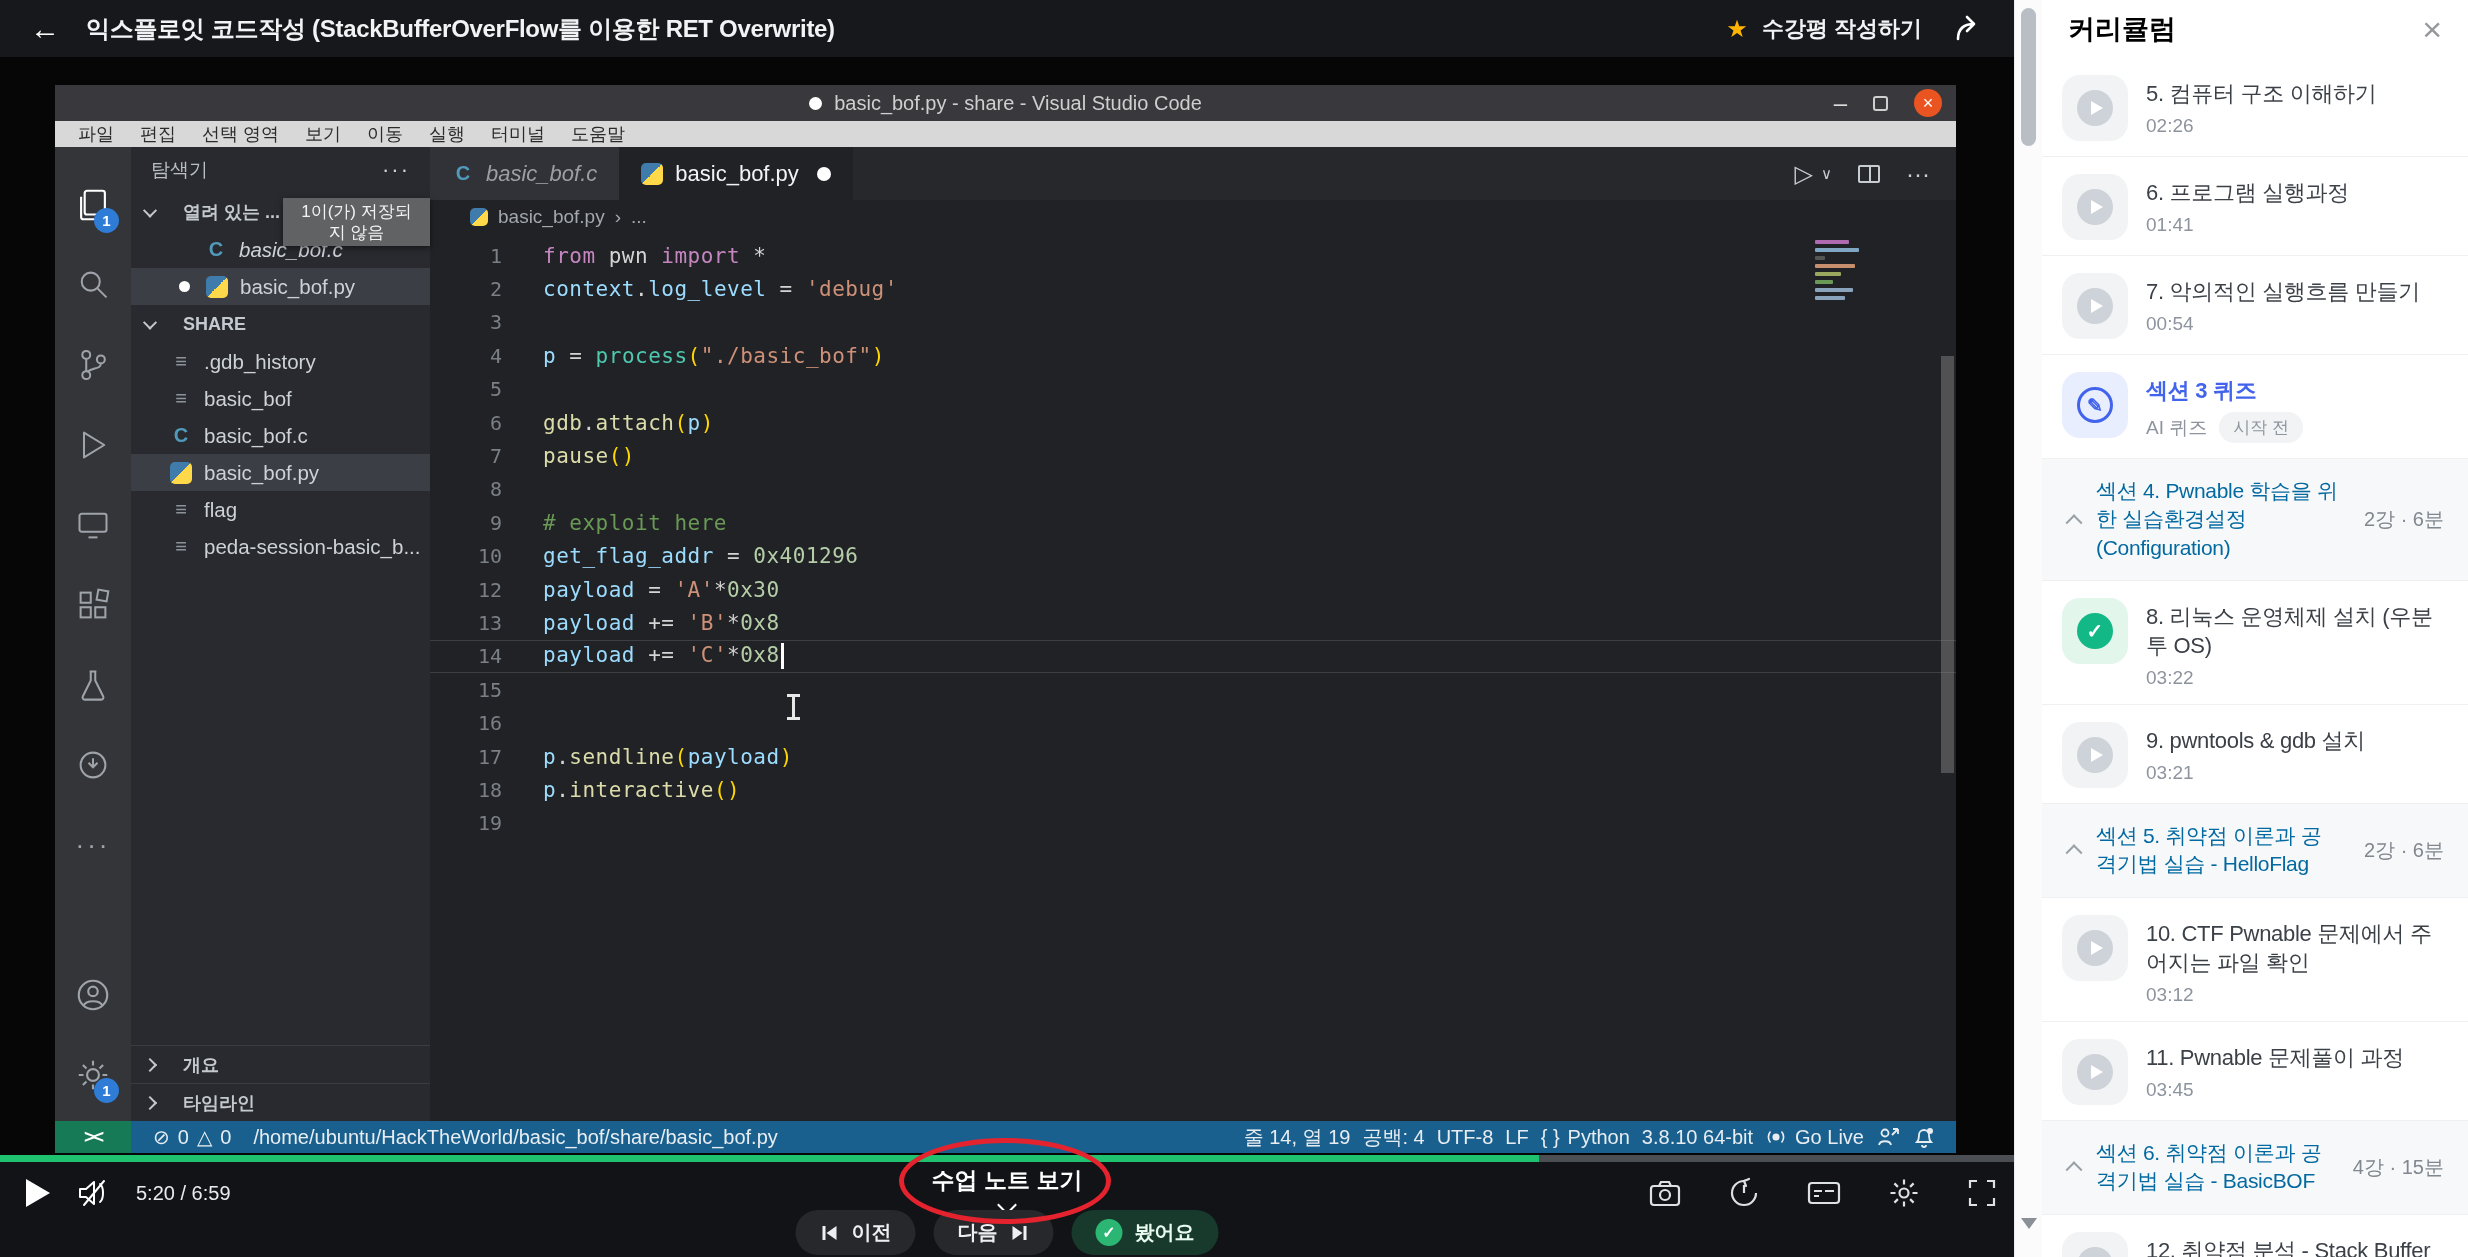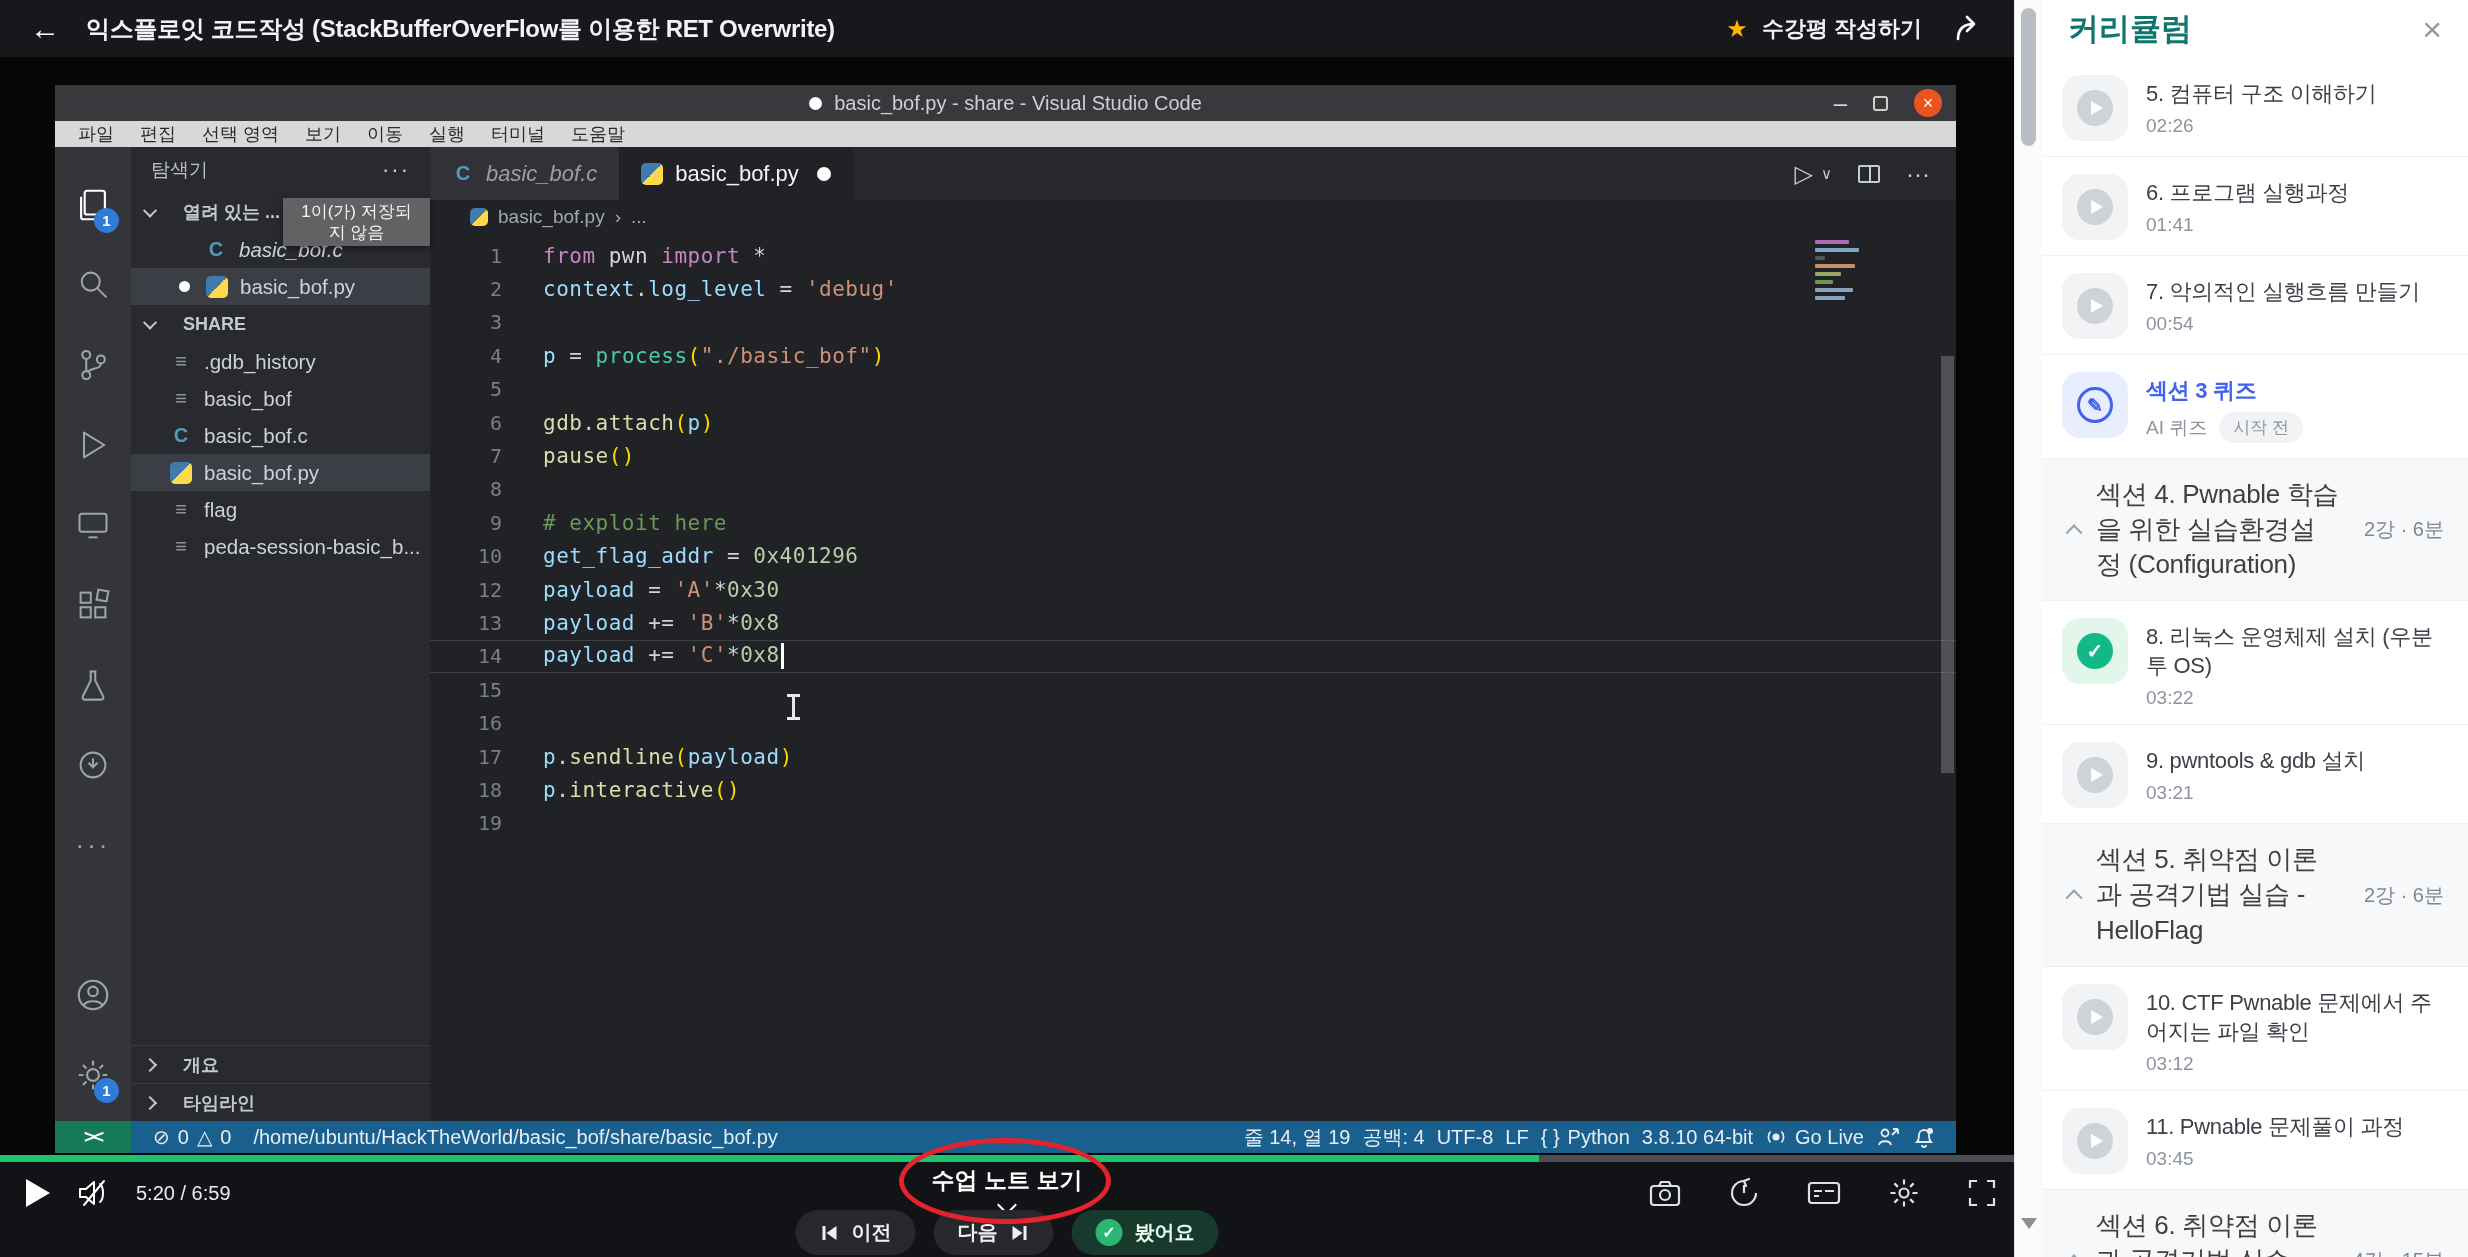--- a/index.html
+++ b/index.html
@@ -114,40 +114,40 @@
   .wcheck{width:27px;height:27px;border-radius:50%;background:#2bb673;color:#fff;font-size:16px;display:flex;align-items:center;justify-content:center;font-weight:700}
 
   
   .scrollstrip{position:absolute;left:2014px;top:0;width:28px;height:1257px;background:#fbfbfc;border-left:1px solid #ececee;z-index:6}
   .ss-thumb{position:absolute;left:6px;top:8px;width:15px;height:138px;border-radius:8px;background:#b9bec5}
   .ss-down{position:absolute;left:6px;bottom:28px;width:0;height:0;border-left:8px solid transparent;border-right:8px solid transparent;border-top:11px solid #8b9097}
 
   
   .sidebar{position:absolute;left:2042px;top:0;width:426px;height:1257px;background:#fff;z-index:6;display:flex;flex-direction:column;overflow:hidden}
   .side-head{height:58px;flex:none;display:flex;align-items:center;padding:0 26px}
-  .side-head .stitle{font-size:31px;font-weight:700;color:#0f766e}
+  .side-head .stitle{font-size:27px;font-weight:700;color:#000000}
   .side-head .close{margin-left:auto;font-size:34px;color:#95989d;font-weight:300;line-height:1;cursor:pointer}
   .cur-list{flex:1;overflow:hidden}
   .cur-item{display:flex;gap:18px;padding:17px 24px 15px 20px;border-bottom:1px solid #eef0f2;align-items:flex-start}
   .ci{width:66px;height:66px;border-radius:18px;flex:none;display:flex;align-items:center;justify-content:center}
   .ci-play{background:#f1f3f5}
   .ci-play .circ{width:36px;height:36px;border-radius:50%;background:#ced3d9;display:flex;align-items:center;justify-content:center}
   .ci-play .tri{width:0;height:0;border-left:12px solid #fff;border-top:7px solid transparent;border-bottom:7px solid transparent;margin-left:3px}
   .ci-check{background:#e2f6ec}
   .ci-check .circ{width:36px;height:36px;border-radius:50%;background:#12b886;display:flex;align-items:center;justify-content:center;color:#fff;font-size:20px;font-weight:700}
   .ci-quiz{background:#e9eeff}
   .ci-quiz .circ{width:36px;height:36px;border-radius:50%;border:3px solid #4263eb;color:#4263eb;display:flex;align-items:center;justify-content:center;font-size:19px;font-weight:700}
   .it-text{padding-top:4px;min-width:0}
   .it-title{font-size:22px;color:#3c4148;line-height:1.32;letter-spacing:-.3px}
   .it-title.quiz{color:#4263eb;font-weight:700}
   .it-meta{margin-top:7px;font-size:19px;color:#8d949e;display:flex;align-items:center;gap:12px}
   .badge-pill{background:#f1f3f5;color:#8d949e;font-size:17px;padding:4px 14px;border-radius:15px}
   .cur-sec{display:flex;align-items:center;gap:16px;padding:18px 24px 18px 26px;background:#f7f8f9;border-bottom:1px solid #eef0f2}
   .cur-sec .chevup{width:12px;height:12px;border-left:2.5px solid #9aa1a9;border-top:2.5px solid #9aa1a9;transform:rotate(45deg) translate(2px,2px);flex:none}
-  .cur-sec .sec-title{flex:1;font-size:26px;color:#404040;line-height:1.35;letter-spacing:-.3px}
+  .cur-sec .sec-title{flex:1;font-size:21px;color:#0369a1;line-height:1.35;letter-spacing:-.3px}
   .cur-sec .sec-meta{font-size:20px;color:#80878f;white-space:nowrap;padding-left:8px}
 </style>
 </head>
 <body>
 
 <div class="app">
 
   <header class="topbar">
     <span class="back">←</span>
     <span class="title">익스플로잇 코드작성 (StackBufferOverFlow를 이용한 RET Overwrite)</span>

